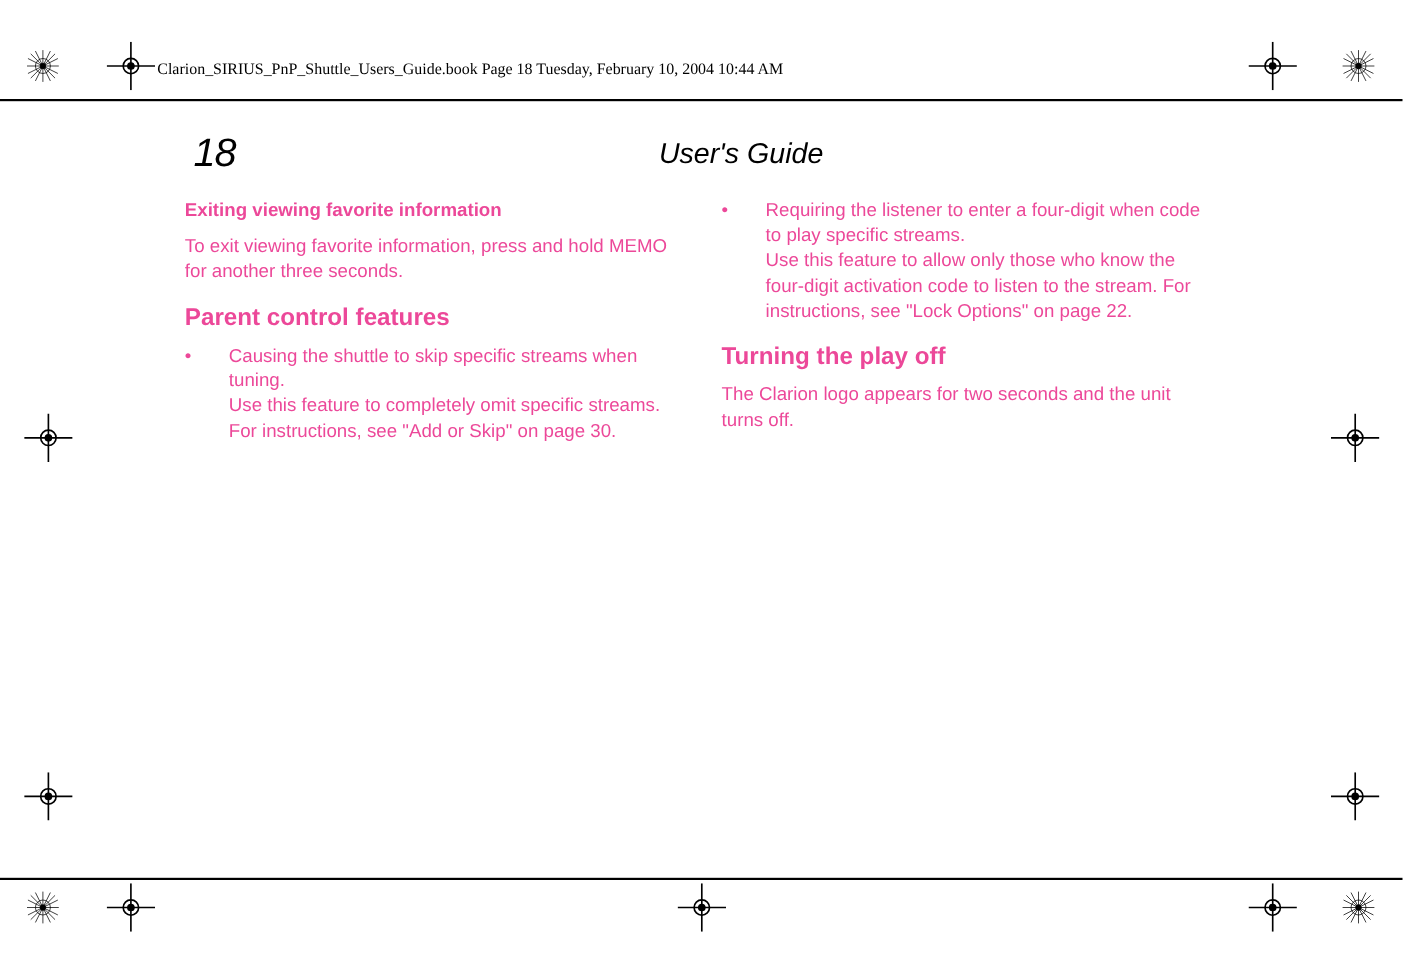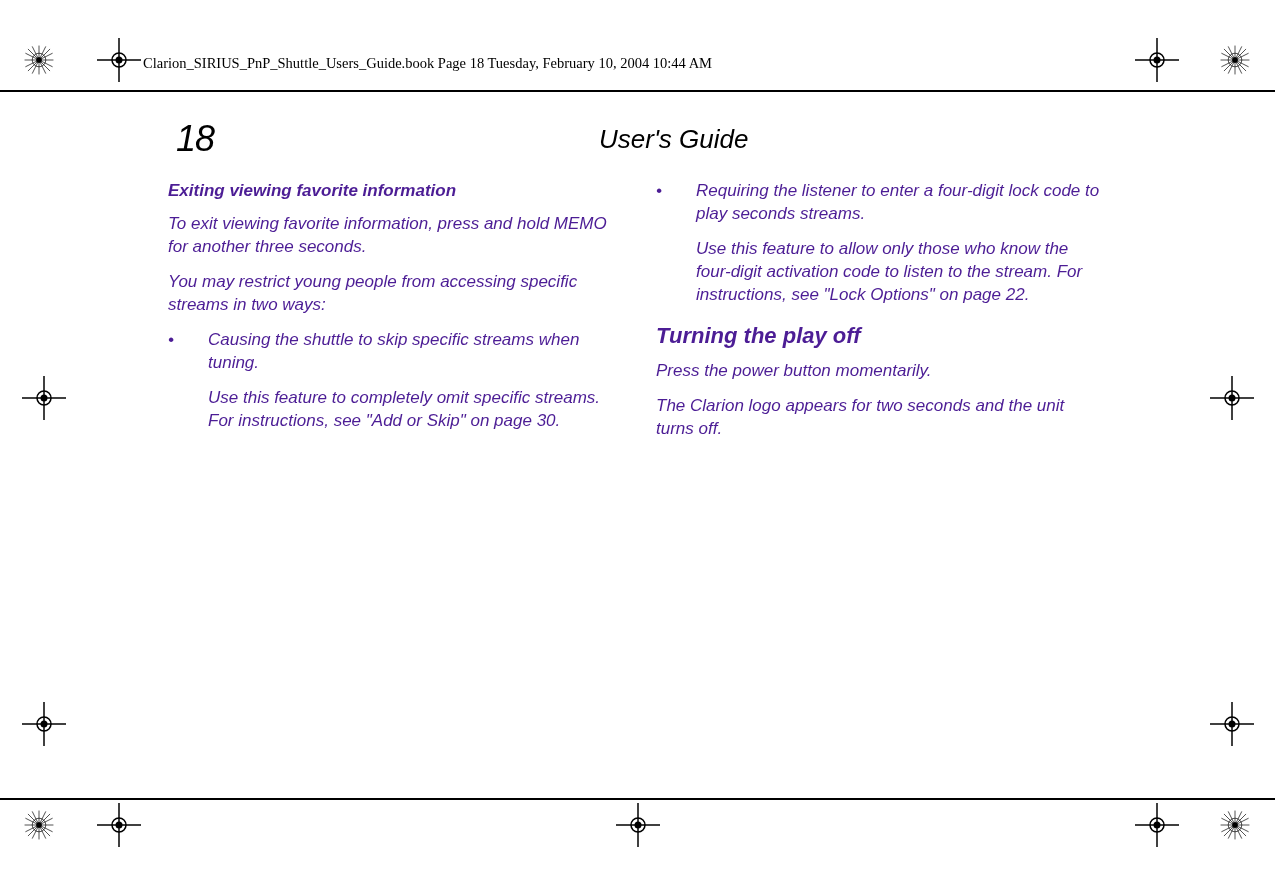--- a/index.html
+++ b/index.html
@@ -37,28 +37,28 @@
     .cm-bot-left  { top: 803px; left: 97px; }
     .cm-bot-center{ top: 803px; left: 616px; }
     .cm-bot-right { top: 803px; left: 1135px; }
 
     .header-line { position: absolute; top: 55px; left: 143px; font-family: 'Times New Roman', Times, serif; font-size: 14.5px; }
 
     .page-number { position: absolute; top: 118px; left: 176px; font-style: italic; font-size: 36px; font-family: Arial, Helvetica, sans-serif; letter-spacing: -1px; }
     .doc-title { position: absolute; top: 124px; left: 555px; font-style: italic; font-size: 26px; margin-left: 44px; }
 
     .content { position: absolute; top: 180px; left: 168px; width: 940px; display: flex; gap: 38px; }
-    .col { width: 450px; font-size: 17px; line-height: 1.35; color: #4c1d95; font-style: italic; }
+    .col { width: 450px; font-size: 17px; line-height: 1.35; color: #ec4899; }
     .h2 { font-size: 22px; font-weight: bold; margin-top: 14px; margin-bottom: 10px; }
     .h3 { font-size: 17px; font-weight: bold; margin-bottom: 10px; }
     .para { margin-bottom: 12px; }
     .bullet-row { display: flex; margin-bottom: 10px; }
     .bullet-dot { width: 40px; flex: 0 0 40px; font-size: 17px; line-height: 1.35; }
     .bullet-body { flex: 1; }
-    .bullet-sub { margin-top: 12px; }
+    .bullet-sub { }
   </style>
 </head>
 <body>
 
 <div class="page-wrap">
 
   <div class="crop-line-h top"></div>
   <div class="crop-line-h bottom"></div>
 
   <div class="reg-mark reg-mark-pos-tl">
@@ -209,37 +209,36 @@
 
   <div class="header-line">Clarion_SIRIUS_PnP_Shuttle_Users_Guide.book  Page 18  Tuesday, February 10, 2004  10:44 AM</div>
 
   <div class="page-number">18</div>
   <div class="doc-title">User's Guide</div>
 
   <div class="content">
     <div class="col">
       <div class="h3">Exiting viewing favorite information</div>
       <div class="para">To exit viewing favorite information, press and hold MEMO for another three seconds.</div>
-      <div class="para">You may restrict young people from accessing specific streams in two ways:</div>
+      <div class="h2">Parent control features</div>
       <div class="bullet-row">
         <div class="bullet-dot">•</div>
         <div class="bullet-body">
           <div>Causing the shuttle to skip specific streams when tuning.</div>
           <div class="bullet-sub">Use this feature to completely omit specific streams. For instructions, see "Add or Skip" on page 30.</div>
         </div>
       </div>
     </div>
 
     <div class="col">
       <div class="bullet-row">
         <div class="bullet-dot">•</div>
         <div class="bullet-body">
-          <div>Requiring the listener to enter a four-digit lock code to play seconds streams.</div>
+          <div>Requiring the listener to enter a four-digit when code to play specific streams.</div>
           <div class="bullet-sub">Use this feature to allow only those who know the four-digit activation code to listen to the stream. For instructions, see "Lock Options" on page 22.</div>
         </div>
       </div>
       <div class="h2">Turning the play off</div>
-      <div class="para">Press the power button momentarily.</div>
       <div class="para">The Clarion logo appears for two seconds and the unit turns off.</div>
     </div>
   </div>
 
 </div>
 
 </body></html>

